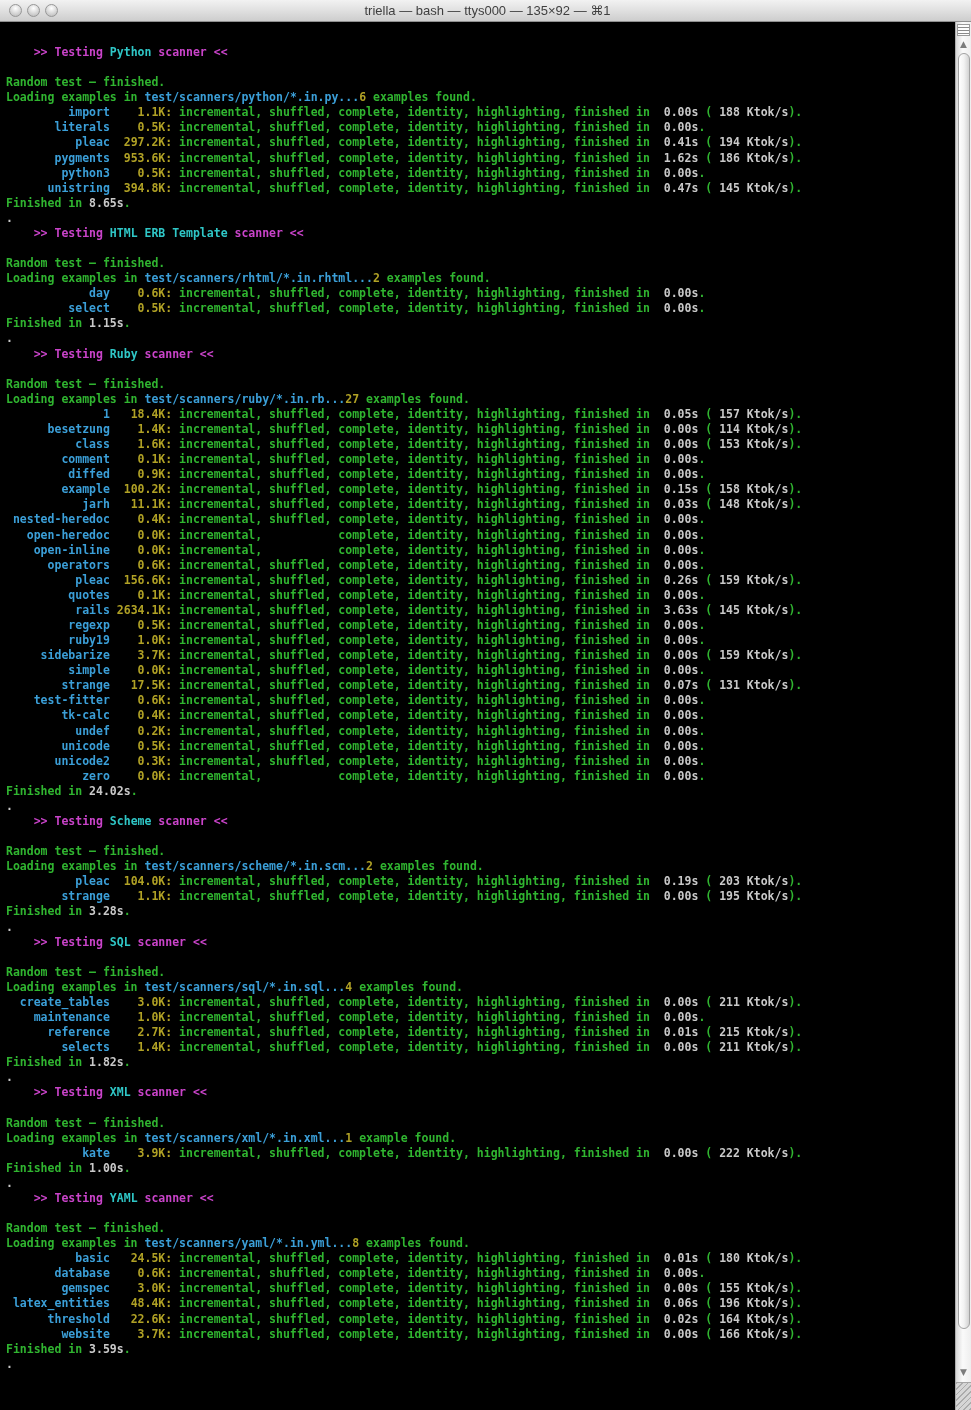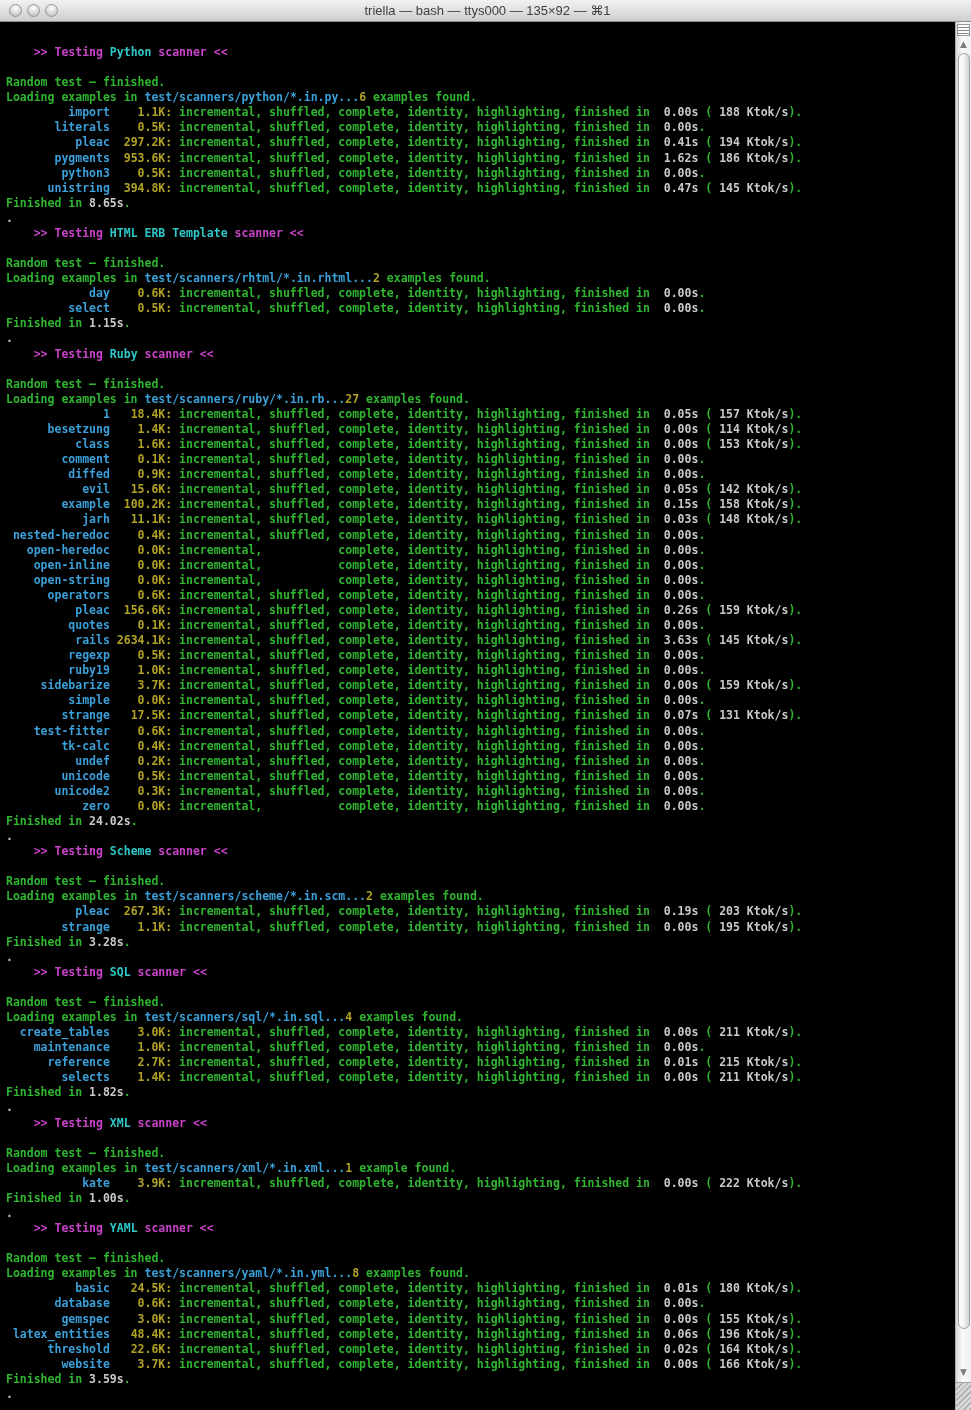--- a/index.html
+++ b/index.html
@@ -81,27 +81,25 @@
     <div class="line"><span class="fg-white">.</span></div>
     <div class="line"><span class="fg-magenta">    &gt;&gt; Testing </span><span class="fg-teal">Ruby</span><span class="fg-magenta"> scanner &lt;&lt;</span></div>
     <div class="line"></div>
     <div class="line"><span class="fg-green">Random test – finished.</span></div>
     <div class="line"><span class="fg-green">Loading examples in </span><span class="fg-cyan">test/scanners/ruby/*.in.rb...</span><span class="fg-yellow">27</span><span class="fg-green"> examples found.</span></div>
     <div class="line"><span class="fg-cyan">              1</span><span class="fg-yellow">   18.4K:</span><span class="fg-green"> incremental, shuffled, complete, identity, highlighting, finished in</span><span class="fg-white">  0.05s</span><span class="fg-green"> ( </span><span class="fg-white">157 Ktok/s</span><span class="fg-green">).</span></div>
     <div class="line"><span class="fg-cyan">      besetzung</span><span class="fg-yellow">    1.4K:</span><span class="fg-green"> incremental, shuffled, complete, identity, highlighting, finished in</span><span class="fg-white">  0.00s</span><span class="fg-green"> ( </span><span class="fg-white">114 Ktok/s</span><span class="fg-green">).</span></div>
     <div class="line"><span class="fg-cyan">          class</span><span class="fg-yellow">    1.6K:</span><span class="fg-green"> incremental, shuffled, complete, identity, highlighting, finished in</span><span class="fg-white">  0.00s</span><span class="fg-green"> ( </span><span class="fg-white">153 Ktok/s</span><span class="fg-green">).</span></div>
     <div class="line"><span class="fg-cyan">        comment</span><span class="fg-yellow">    0.1K:</span><span class="fg-green"> incremental, shuffled, complete, identity, highlighting, finished in</span><span class="fg-white">  0.00s</span><span class="fg-green">.</span></div>
     <div class="line"><span class="fg-cyan">         diffed</span><span class="fg-yellow">    0.9K:</span><span class="fg-green"> incremental, shuffled, complete, identity, highlighting, finished in</span><span class="fg-white">  0.00s</span><span class="fg-green">.</span></div>
-    <div class="line"><span class="fg-cyan">           evil</span><span class="fg-yellow">   15.6K:</span><span class="fg-green"> incremental, shuffled, complete, identity, highlighting, finished in</span><span class="fg-white">  0.05s</span><span class="fg-green"> ( </span><span class="fg-white">142 Ktok/s</span><span class="fg-green">).</span></div>
     <div class="line"><span class="fg-cyan">        example</span><span class="fg-yellow">  100.2K:</span><span class="fg-green"> incremental, shuffled, complete, identity, highlighting, finished in</span><span class="fg-white">  0.15s</span><span class="fg-green"> ( </span><span class="fg-white">158 Ktok/s</span><span class="fg-green">).</span></div>
     <div class="line"><span class="fg-cyan">           jarh</span><span class="fg-yellow">   11.1K:</span><span class="fg-green"> incremental, shuffled, complete, identity, highlighting, finished in</span><span class="fg-white">  0.03s</span><span class="fg-green"> ( </span><span class="fg-white">148 Ktok/s</span><span class="fg-green">).</span></div>
     <div class="line"><span class="fg-cyan"> nested-heredoc</span><span class="fg-yellow">    0.4K:</span><span class="fg-green"> incremental, shuffled, complete, identity, highlighting, finished in</span><span class="fg-white">  0.00s</span><span class="fg-green">.</span></div>
     <div class="line"><span class="fg-cyan">   open-heredoc</span><span class="fg-yellow">    0.0K:</span><span class="fg-green"> incremental,           complete, identity, highlighting, finished in</span><span class="fg-white">  0.00s</span><span class="fg-green">.</span></div>
     <div class="line"><span class="fg-cyan">    open-inline</span><span class="fg-yellow">    0.0K:</span><span class="fg-green"> incremental,           complete, identity, highlighting, finished in</span><span class="fg-white">  0.00s</span><span class="fg-green">.</span></div>
-    <div class="line"><span class="fg-cyan">    open-string</span><span class="fg-yellow">    0.0K:</span><span class="fg-green"> incremental,           complete, identity, highlighting, finished in</span><span class="fg-white">  0.00s</span><span class="fg-green">.</span></div>
     <div class="line"><span class="fg-cyan">      operators</span><span class="fg-yellow">    0.6K:</span><span class="fg-green"> incremental, shuffled, complete, identity, highlighting, finished in</span><span class="fg-white">  0.00s</span><span class="fg-green">.</span></div>
     <div class="line"><span class="fg-cyan">          pleac</span><span class="fg-yellow">  156.6K:</span><span class="fg-green"> incremental, shuffled, complete, identity, highlighting, finished in</span><span class="fg-white">  0.26s</span><span class="fg-green"> ( </span><span class="fg-white">159 Ktok/s</span><span class="fg-green">).</span></div>
     <div class="line"><span class="fg-cyan">         quotes</span><span class="fg-yellow">    0.1K:</span><span class="fg-green"> incremental, shuffled, complete, identity, highlighting, finished in</span><span class="fg-white">  0.00s</span><span class="fg-green">.</span></div>
     <div class="line"><span class="fg-cyan">          rails</span><span class="fg-yellow"> 2634.1K:</span><span class="fg-green"> incremental, shuffled, complete, identity, highlighting, finished in</span><span class="fg-white">  3.63s</span><span class="fg-green"> ( </span><span class="fg-white">145 Ktok/s</span><span class="fg-green">).</span></div>
     <div class="line"><span class="fg-cyan">         regexp</span><span class="fg-yellow">    0.5K:</span><span class="fg-green"> incremental, shuffled, complete, identity, highlighting, finished in</span><span class="fg-white">  0.00s</span><span class="fg-green">.</span></div>
     <div class="line"><span class="fg-cyan">         ruby19</span><span class="fg-yellow">    1.0K:</span><span class="fg-green"> incremental, shuffled, complete, identity, highlighting, finished in</span><span class="fg-white">  0.00s</span><span class="fg-green">.</span></div>
     <div class="line"><span class="fg-cyan">     sidebarize</span><span class="fg-yellow">    3.7K:</span><span class="fg-green"> incremental, shuffled, complete, identity, highlighting, finished in</span><span class="fg-white">  0.00s</span><span class="fg-green"> ( </span><span class="fg-white">159 Ktok/s</span><span class="fg-green">).</span></div>
     <div class="line"><span class="fg-cyan">         simple</span><span class="fg-yellow">    0.0K:</span><span class="fg-green"> incremental, shuffled, complete, identity, highlighting, finished in</span><span class="fg-white">  0.00s</span><span class="fg-green">.</span></div>
     <div class="line"><span class="fg-cyan">        strange</span><span class="fg-yellow">   17.5K:</span><span class="fg-green"> incremental, shuffled, complete, identity, highlighting, finished in</span><span class="fg-white">  0.07s</span><span class="fg-green"> ( </span><span class="fg-white">131 Ktok/s</span><span class="fg-green">).</span></div>
     <div class="line"><span class="fg-cyan">    test-fitter</span><span class="fg-yellow">    0.6K:</span><span class="fg-green"> incremental, shuffled, complete, identity, highlighting, finished in</span><span class="fg-white">  0.00s</span><span class="fg-green">.</span></div>
@@ -109,21 +107,21 @@
     <div class="line"><span class="fg-cyan">          undef</span><span class="fg-yellow">    0.2K:</span><span class="fg-green"> incremental, shuffled, complete, identity, highlighting, finished in</span><span class="fg-white">  0.00s</span><span class="fg-green">.</span></div>
     <div class="line"><span class="fg-cyan">        unicode</span><span class="fg-yellow">    0.5K:</span><span class="fg-green"> incremental, shuffled, complete, identity, highlighting, finished in</span><span class="fg-white">  0.00s</span><span class="fg-green">.</span></div>
     <div class="line"><span class="fg-cyan">       unicode2</span><span class="fg-yellow">    0.3K:</span><span class="fg-green"> incremental, shuffled, complete, identity, highlighting, finished in</span><span class="fg-white">  0.00s</span><span class="fg-green">.</span></div>
     <div class="line"><span class="fg-cyan">           zero</span><span class="fg-yellow">    0.0K:</span><span class="fg-green"> incremental,           complete, identity, highlighting, finished in</span><span class="fg-white">  0.00s</span><span class="fg-green">.</span></div>
     <div class="line"><span class="fg-green">Finished in </span><span class="fg-white">24.02s</span><span class="fg-green">.</span></div>
     <div class="line"><span class="fg-white">.</span></div>
     <div class="line"><span class="fg-magenta">    &gt;&gt; Testing </span><span class="fg-teal">Scheme</span><span class="fg-magenta"> scanner &lt;&lt;</span></div>
     <div class="line"></div>
     <div class="line"><span class="fg-green">Random test – finished.</span></div>
     <div class="line"><span class="fg-green">Loading examples in </span><span class="fg-cyan">test/scanners/scheme/*.in.scm...</span><span class="fg-yellow">2</span><span class="fg-green"> examples found.</span></div>
-    <div class="line"><span class="fg-cyan">          pleac</span><span class="fg-yellow">  267.3K:</span><span class="fg-green"> incremental, shuffled, complete, identity, highlighting, finished in</span><span class="fg-white">  0.19s</span><span class="fg-green"> ( </span><span class="fg-white">203 Ktok/s</span><span class="fg-green">).</span></div>
+    <div class="line"><span class="fg-cyan">          pleac</span><span class="fg-yellow">  104.0K:</span><span class="fg-green"> incremental, shuffled, complete, identity, highlighting, finished in</span><span class="fg-white">  0.19s</span><span class="fg-green"> ( </span><span class="fg-white">203 Ktok/s</span><span class="fg-green">).</span></div>
     <div class="line"><span class="fg-cyan">        strange</span><span class="fg-yellow">    1.1K:</span><span class="fg-green"> incremental, shuffled, complete, identity, highlighting, finished in</span><span class="fg-white">  0.00s</span><span class="fg-green"> ( </span><span class="fg-white">195 Ktok/s</span><span class="fg-green">).</span></div>
     <div class="line"><span class="fg-green">Finished in </span><span class="fg-white">3.28s</span><span class="fg-green">.</span></div>
     <div class="line"><span class="fg-white">.</span></div>
     <div class="line"><span class="fg-magenta">    &gt;&gt; Testing </span><span class="fg-teal">SQL</span><span class="fg-magenta"> scanner &lt;&lt;</span></div>
     <div class="line"></div>
     <div class="line"><span class="fg-green">Random test – finished.</span></div>
     <div class="line"><span class="fg-green">Loading examples in </span><span class="fg-cyan">test/scanners/sql/*.in.sql...</span><span class="fg-yellow">4</span><span class="fg-green"> examples found.</span></div>
     <div class="line"><span class="fg-cyan">  create_tables</span><span class="fg-yellow">    3.0K:</span><span class="fg-green"> incremental, shuffled, complete, identity, highlighting, finished in</span><span class="fg-white">  0.00s</span><span class="fg-green"> ( </span><span class="fg-white">211 Ktok/s</span><span class="fg-green">).</span></div>
     <div class="line"><span class="fg-cyan">    maintenance</span><span class="fg-yellow">    1.0K:</span><span class="fg-green"> incremental, shuffled, complete, identity, highlighting, finished in</span><span class="fg-white">  0.00s</span><span class="fg-green">.</span></div>
     <div class="line"><span class="fg-cyan">      reference</span><span class="fg-yellow">    2.7K:</span><span class="fg-green"> incremental, shuffled, complete, identity, highlighting, finished in</span><span class="fg-white">  0.01s</span><span class="fg-green"> ( </span><span class="fg-white">215 Ktok/s</span><span class="fg-green">).</span></div>

